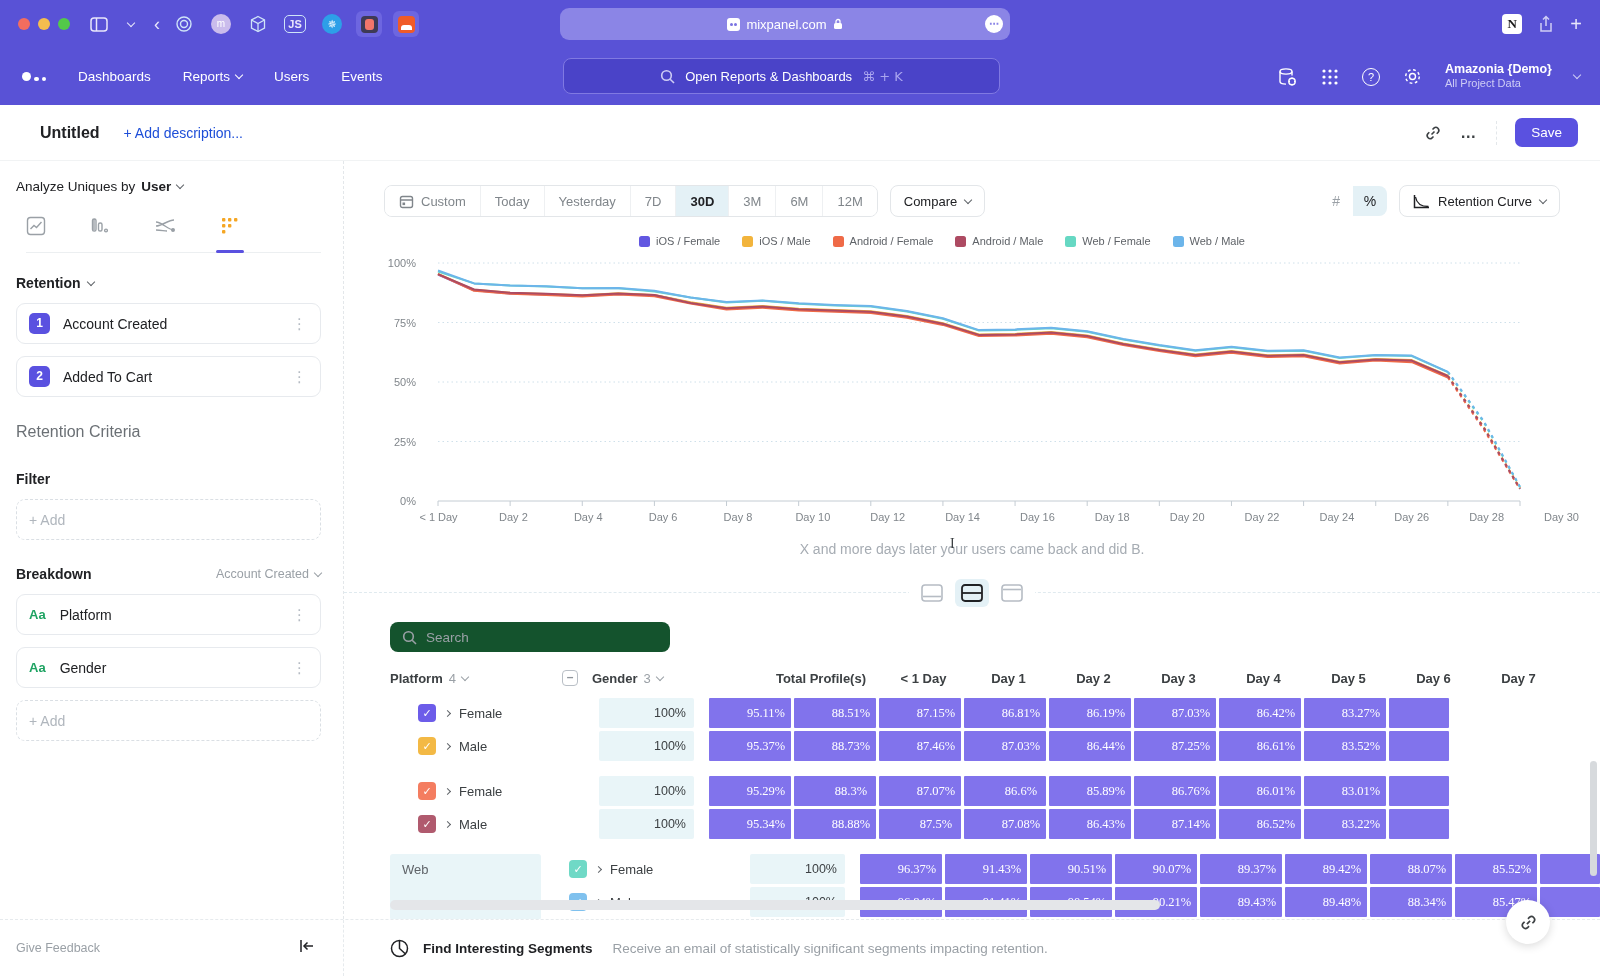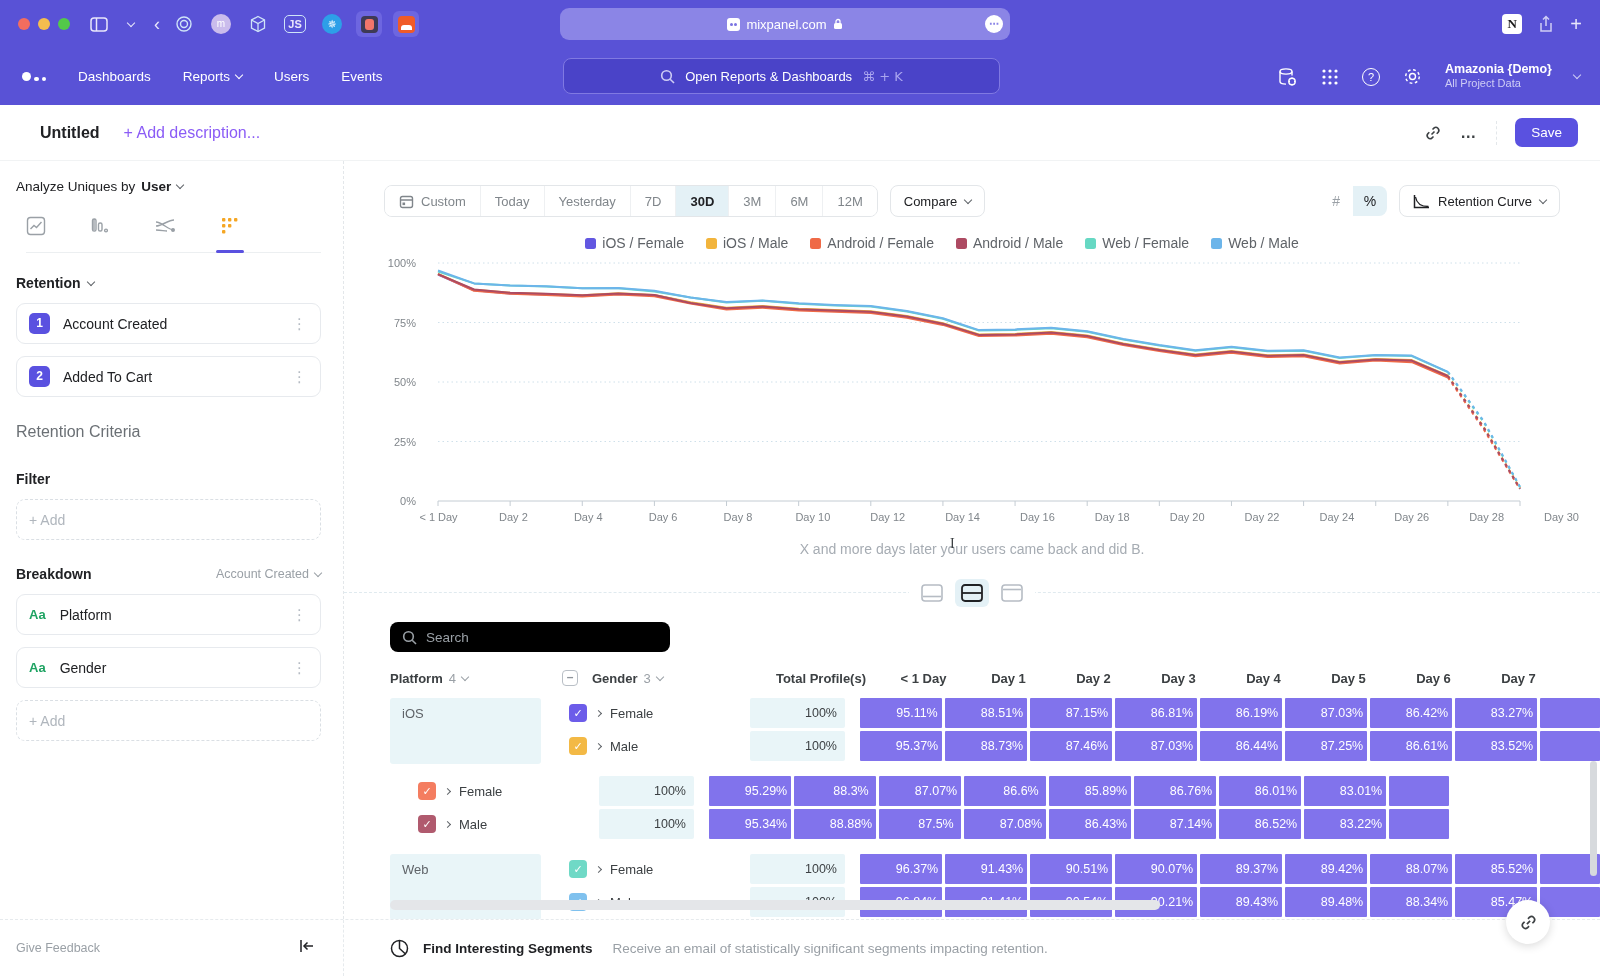--- a/index.html
+++ b/index.html
@@ -31,21 +31,21 @@
   .nav-org .org { font-size:12.5px; font-weight:bold; }
   .nav-org .proj { font-size:11px; color:#cfcdf5; }
   .qcirc { width:18px; height:18px; border:1.5px solid #fff; border-radius:50%; font-size:11px; text-align:center; line-height:16px; }
 
   .chev { display:inline-block; width:6px; height:6px; border-right:1.5px solid currentColor; border-bottom:1.5px solid currentColor; transform:rotate(45deg); margin-top:-3px; }
   .chev-r { display:inline-block; width:5px; height:5px; border-right:1.5px solid currentColor; border-bottom:1.5px solid currentColor; transform:rotate(-45deg); }
 
   
   .titlebar { position:absolute; top:105px; left:0; width:1600px; height:56px; display:flex; align-items:center; border-bottom:1px solid #f1f3f4; }
   .doc-title { margin-left:40px; font-size:16px; font-weight:bold; color:#202124; }
-  .doc-desc { margin-left:24px; font-size:16px; color:#8b5cf6; }
+  .doc-desc { margin-left:24px; font-size:14px; color:#1d4ed8; }
   .title-actions { position:absolute; right:22px; display:flex; align-items:center; gap:18px; }
   .save-btn { background:#5a51e0; color:#fff; font-size:13.5px; border:none; border-radius:7px; padding:7px 16px; }
   .vdiv { width:1px; height:24px; border-left:1px dashed #e3e7ea; }
 
   
   .app-body { position:absolute; top:161px; left:0; width:1600px; height:758px; display:flex; }
   .sidebar { width:344px; border-right:1px dashed #e3e7ea; padding:18px 22px 0 16px; position:relative; }
   .main { position:relative; flex:1; overflow:hidden; }
 
   
@@ -72,58 +72,58 @@
   .range { font-size:13px; color:#80868b; padding:0 14px; display:flex; align-items:center; gap:7px; background:#fff; border-right:1px solid #eef0f2; }
   .range:last-child { border-right:none; }
   .range.active { background:#e4f1f6; color:#202124; font-weight:bold; }
   .btn { border:1px solid #e3e6e9; border-radius:8px; background:#fff; height:32px; display:flex; align-items:center; gap:8px; font-size:13px; color:#202124; padding:13px 13px; }
   .tb-right { margin-left:auto; display:flex; gap:12px; align-items:center; }
   .unit-toggle { display:flex; border-radius:8px; overflow:hidden; height:30px; }
   .unit { width:34px; display:flex; align-items:center; justify-content:center; font-size:14px; color:#9aa0a6; background:#fff; }
   .unit.active { background:#e4f1f6; color:#202124; }
 
   
-  .legend { position:absolute; top:74px; left:0; right:60px; display:flex; justify-content:center; gap:22px; font-size:14px; color:#5f6368; }
+  .legend { position:absolute; top:74px; left:0; right:60px; display:flex; justify-content:center; gap:22px; font-size:11px; color:#5f6368; }
   .legend .it { display:flex; align-items:center; gap:6px; }
   .legend .sw { width:11px; height:11px; border-radius:2.5px; }
   .chartwrap { position:absolute; top:96px; left:40px; right:24px; height:272px; }
   .ylabels { position:absolute; left:0; top:0; width:32px; height:250px; font-size:11px; color:#80868b; }
   .ylabels span { position:absolute; right:0; }
   .plot { position:absolute; left:40px; right:0; top:0; height:250px; }
   .xlabels { position:absolute; left:40px; right:0; top:254px; height:18px; font-size:11px; color:#80868b; }
   .xlabels span { position:absolute; transform:translateX(-50%); white-space:nowrap; }
   .caption { position:absolute; top:380px; left:40px; right:40px; text-align:center; font-size:14px; color:#a6acb3; }
   .divider-dotted { position:absolute; top:431px; left:0; right:0; border-top:1px dashed #e0eaef; }
   .view-toggles { position:absolute; top:416px; left:0; right:0; display:flex; justify-content:center; }
   .vt-group { background:#fff; padding:2px 6px; display:flex; gap:6px; }
   .vt { width:34px; height:28px; border-radius:6px; display:flex; align-items:center; justify-content:center; }
   .vt.active { background:#e4f1f6; }
   .cursor-ibeam { position:absolute; top:375px; left:606px; color:#3c4043; font-size:14px; font-family:"Liberation Serif",serif; }
 
   
   .tablezone { position:absolute; top:445px; left:46px; right:0; bottom:0; }
-  .search { width:280px; height:30px; background:#000000; border-radius:8px; display:flex; align-items:center; gap:9px; padding:0 12px; color:#9aa0a6; font-size:13.5px; margin-top:16px; }
+  .search { width:280px; height:30px; background:#14532d; border-radius:8px; display:flex; align-items:center; gap:9px; padding:0 12px; color:#9aa0a6; font-size:13.5px; margin-top:16px; }
   .thead { display:flex; align-items:center; margin-top:18px; font-size:13px; color:#3c4043; }
   .col-platform { width:172px; }
   .col-gender { width:196px; }
   .col-spacer { width:13px; }
   .col-total { width:95px; text-align:right; }
   .col-gap { width:15px; }
   .col-day { width:85px; text-align:center; }
   .hd { display:flex; align-items:center; gap:6px; font-weight:bold; }
   .hd .cnt { color:#9aa0a6; font-weight:normal; }
   .ind-box { width:16px; height:16px; border:1.5px solid #b9bfc6; border-radius:4px; color:#8f959b; font-size:12px; line-height:13px; text-align:center; margin-right:8px; }
   .tgroup { display:flex; margin-top:12px; }
   .pcell { width:172px; background:#e9f5f8; border-radius:3px; font-size:13px; color:#5f6368; padding:8px 12px; }
   .grows { flex:1; }
   .trow { display:flex; align-items:center; height:30px; margin-bottom:3px; }
   .gcell { width:196px; display:flex; align-items:center; gap:9px; padding-left:28px; font-size:13px; color:#3c4043; }
   .cbx { width:18px; height:18px; border-radius:4px; color:#fff; font-size:11px; display:flex; align-items:center; justify-content:center; }
   .tcell { width:95px; height:30px; background:#e9f5f8; border-radius:2px; font-size:12.5px; color:#3c4043; display:flex; align-items:center; justify-content:flex-end; padding-right:8px; }
-  .vcell { width:82px; height:30px; margin-left:3px; background:#8173ec; border-radius:1px; color:#fff; font-size:12.5px; display:flex; align-items:center; justify-content:center; font-family:Liberation Sans, sans-serif;padding-left:32px; }
+  .vcell { width:82px; height:30px; margin-left:3px; background:#8173ec; border-radius:1px; color:#fff; font-size:12.5px; display:flex; align-items:center; justify-content:center; font-family:Liberation Serif, serif;padding-left:32px; }
   .hscroll { position:absolute; top:739px; left:46px; width:770px; height:10px; border-radius:6px; background:#e4e6e9; }
   .vscroll { position:absolute; top:600px; right:3px; width:7px; height:115px; border-radius:4px; background:#d7dadd; }
 
   
   .footer { position:absolute; bottom:0; left:0; width:1600px; height:57px; border-top:1px dashed #e6eaed; display:flex; align-items:center; background:#fff; }
   .f-left { width:344px; height:100%; border-right:1px dashed #e6eaed; display:flex; align-items:center; }
   .f-feedback { margin-left:16px; font-size:12.5px; color:#9aa0a6; }
   .f-collapse { margin-left:auto; margin-right:28px; color:#202124; }
   .f-main { display:flex; align-items:center; gap:14px; margin-left:46px; }
   .f-title { font-size:13.5px; color:#202124; font-weight:bold; }
@@ -537,21 +537,20 @@
             <span class="col-day hd" style="display: block;">Day 2</span>
             <span class="col-day hd" style="display: block;">Day 3</span>
             <span class="col-day hd" style="display: block;">Day 4</span>
             <span class="col-day hd" style="display: block;">Day 5</span>
             <span class="col-day hd" style="display: block;">Day 6</span>
             <span class="col-day hd" style="display: block;">Day 7</span>
           </span>
       </div>
       <div id="table-body">
           <div class="tgroup">
-            <div class="pcell">iOS</div>
             <div class="grows">
               <div class="trow">
                 <div class="gcell">
                   <span class="cbx" style="background:#6c5ce9">✓</span>
                   <span class="chev-r" style="color:#5f6368;"></span>
                   <span>Female</span>
                 </div>
                 <span class="col-spacer"></span>
                 <div class="tcell">100%</div>
                 <span class="col-gap" style="width: 12px;"></span>

